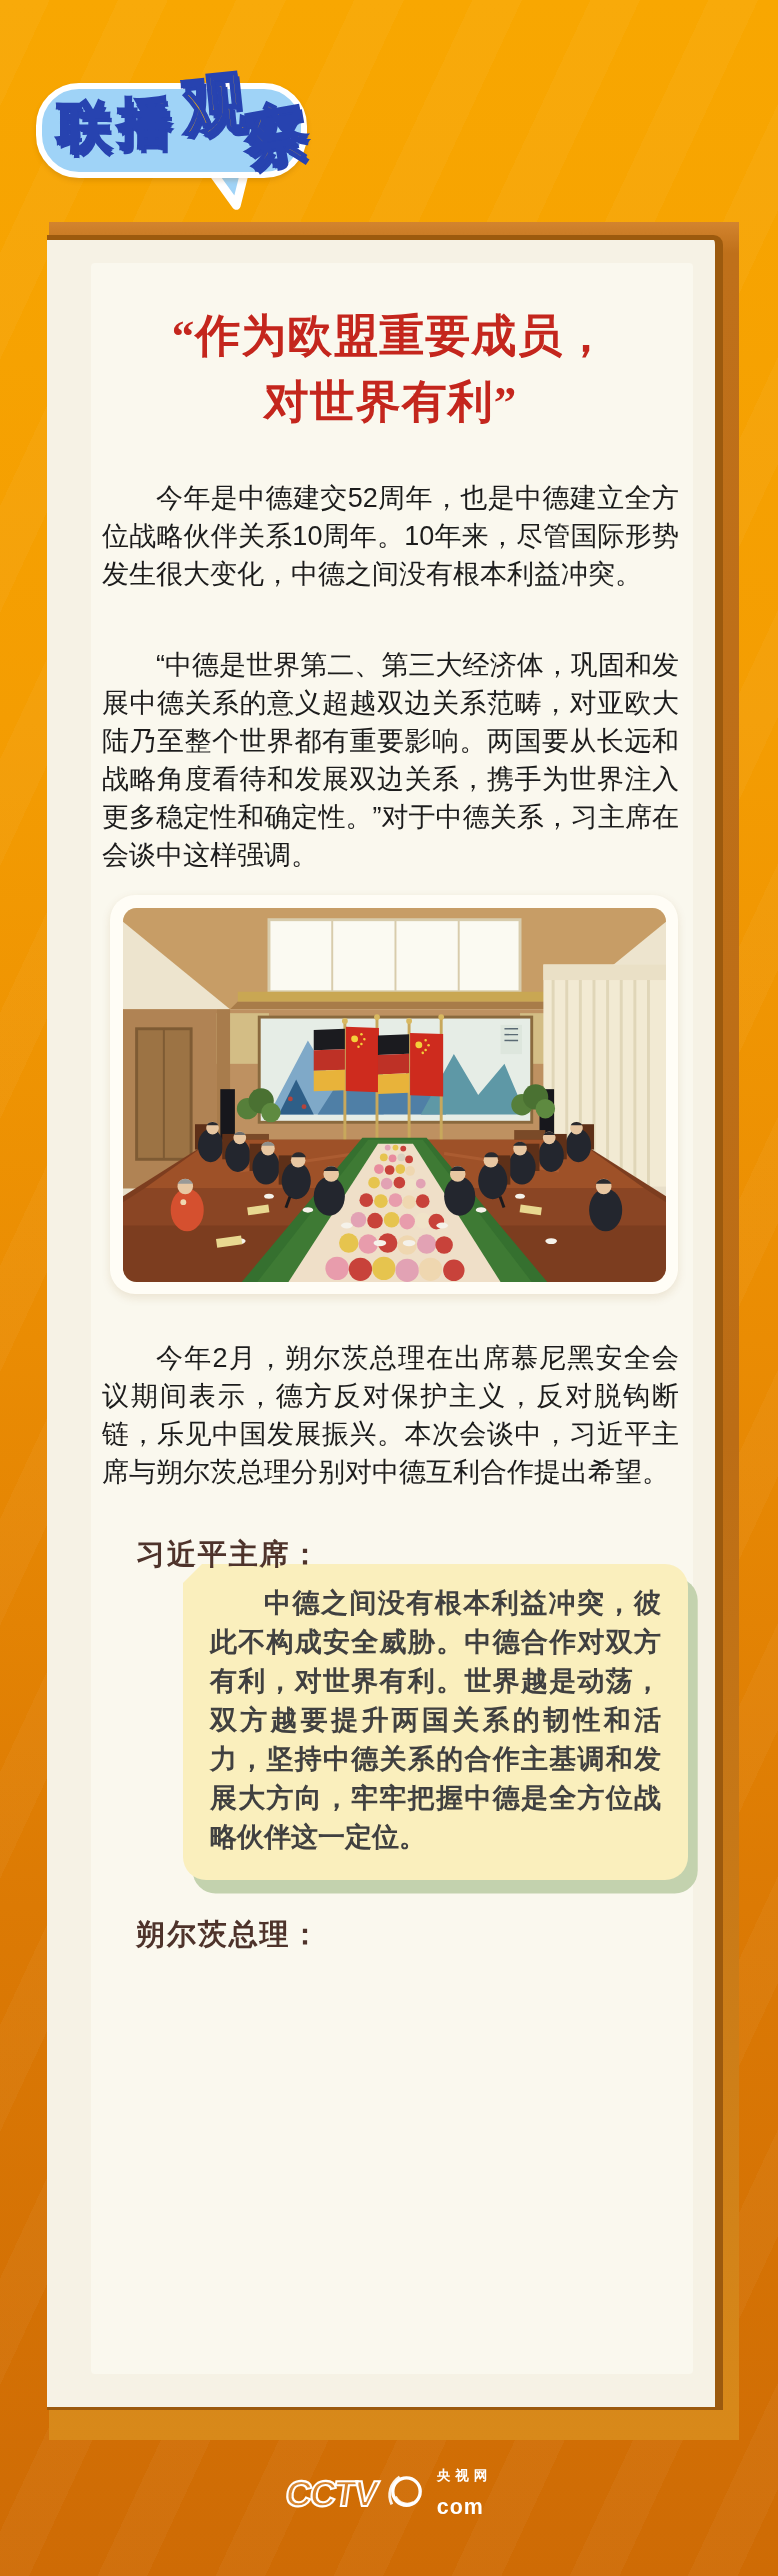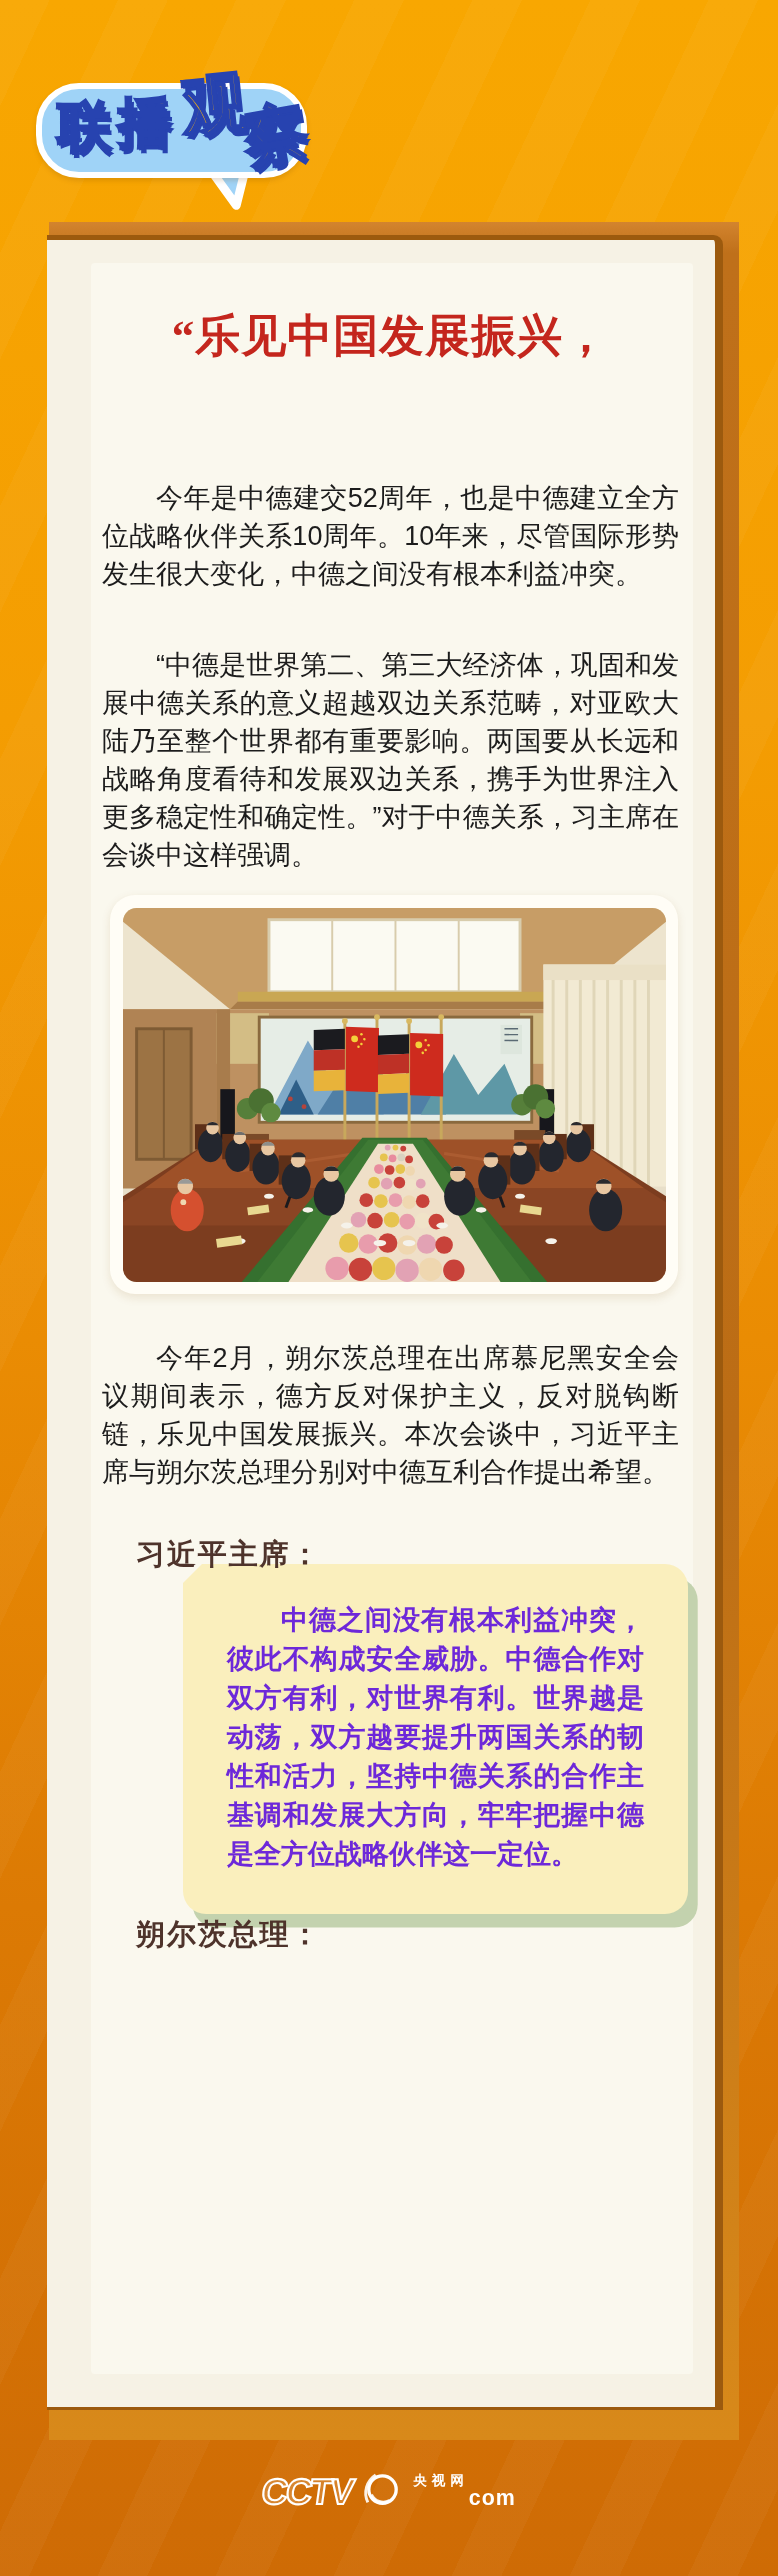--- a/index.html
+++ b/index.html
@@ -59,30 +59,30 @@
     font-family:"Liberation Serif",serif;font-weight:700;font-size:29px;color:#4E332B;letter-spacing:1.9px;}
   .l1{top:1527px;}
   .l2{top:1907px;}
   .qbox{position:absolute;z-index:3;left:183px;width:505px;box-sizing:border-box;
     background:#FAEFBD;border-radius:7.8px 23px 23px 23px;padding:19.5px 27px 23px 27px;
     box-shadow:9.7px 13.6px 0 #C3D2AE;}
   .qbox::before{content:"";position:absolute;left:-1px;top:-1px;width:0;height:0;
     border-top:21.4px solid #FAF8EE;border-right:21.4px solid transparent;}
   .b1{top:1564px;}
   .b2{top:1944px;}
-  .qt{margin:17px;font-family:"Liberation Serif",serif;font-weight:700;font-size:27px;line-height:39px;
-    color:#6d28d9;text-align:justify;text-indent:2em;}
+  .qt{margin:0;font-family:"Liberation Serif",serif;font-weight:700;font-size:27px;line-height:39px;
+    color:#404040;text-align:justify;text-indent:2em;}
   .qt + .qt{margin-top:15.6px;}
   
   .footer-logo{position:absolute;z-index:3;left:0;right:0;top:2469px;display:flex;
     justify-content:center;align-items:center;gap:7.8px;color:#FFFFFF;}
   .cctv-text{font-weight:900;font-size:36px;letter-spacing:-1.9px;transform:skewX(-8deg);
     color:rgba(255,255,255,0.15);-webkit-text-stroke:2.1px #FFFFFF;}
   .ringsvg{display:block;}
-  .logo-col{display:flex;flex-direction:row;line-height:1;}
+  .logo-col{display:flex;flex-direction:column;line-height:1;}
   .site{font-size:13.6px;letter-spacing:4.9px;font-weight:700;}
   .com{font-size:21.4px;font-weight:700;letter-spacing:1px;margin-top:14px;}
 </style>
 </head>
 <body>
 
 <div class="page">
 
   <div class="logo-wrap">
     <svg class="tail" viewBox="0 0 120 92">
@@ -94,21 +94,22 @@
     <span class="ch c3">观</span>
     <span class="ch c4">察</span>
   </div>
 
   <div class="frame"></div>
   <div class="card">
     <div class="inner"></div>
   </div>
 
   <h1 class="title">
-    <span class="tl">“乐见中国发展振兴，</span>
+    <span class="tl">“作为欧盟重要成员，</span>
+    <span class="tl">对世界有利”</span>
   </h1>
 
   <p class="body p1">今年是中德建交52周年，也是中德建立全方位战略伙伴关系10周年。10年来，尽管国际形势发生很大变化，中德之间没有根本利益冲突。</p>
   <p class="body p2">“中德是世界第二、第三大经济体，巩固和发展中德关系的意义超越双边关系范畴，对亚欧大陆乃至整个世界都有重要影响。两国要从长远和战略角度看待和发展双边关系，携手为世界注入更多稳定性和确定性。”对于中德关系，习主席在会谈中这样强调。</p>
 
   <div class="photo-card">
     <svg class="photo" viewBox="0 0 558 384" preserveAspectRatio="none">
       <rect x="0" y="0" width="558" height="384" fill="#E8DFC9"></rect>
 
       <rect x="0" y="0" width="558" height="110" fill="#EDE4CE"></rect>

